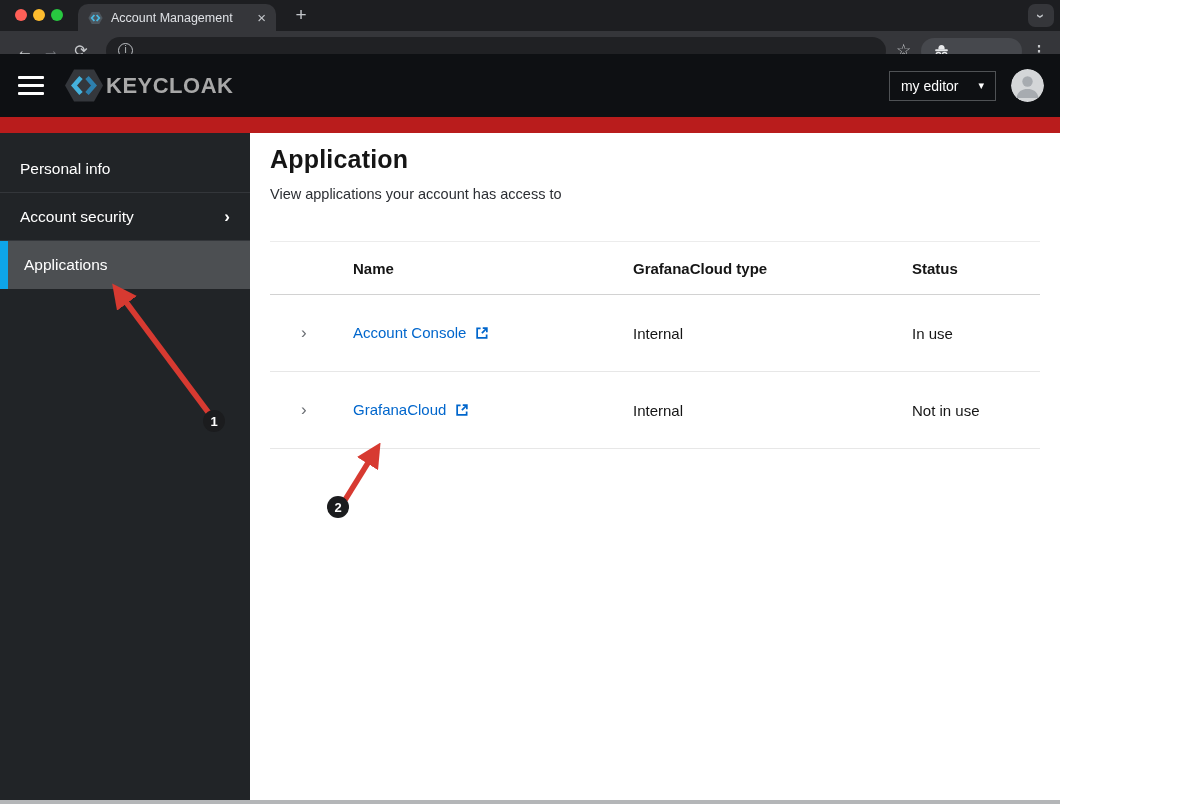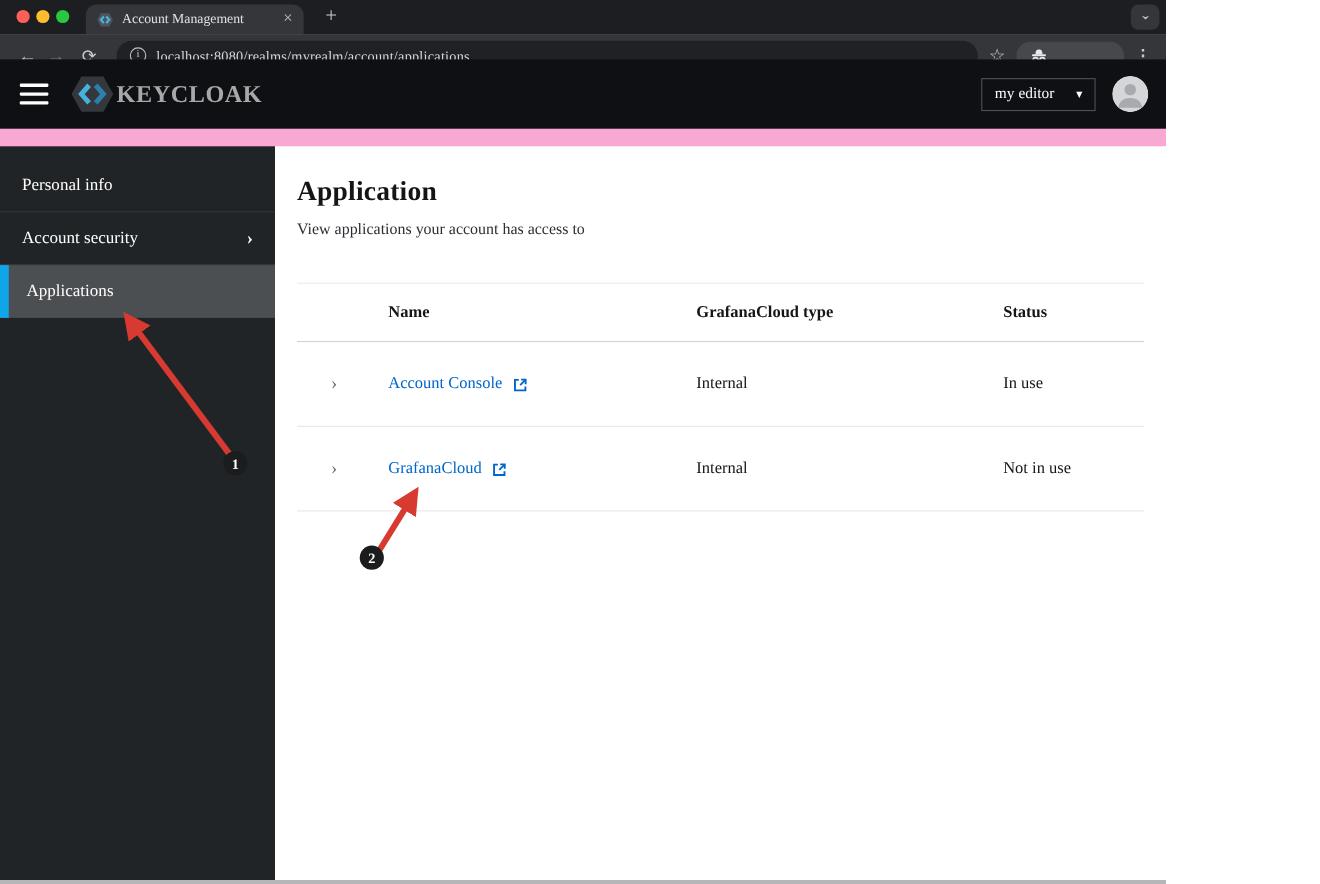--- a/index.html
+++ b/index.html
@@ -1,18 +1,18 @@
 <!DOCTYPE html>
 <html><head>
 <meta charset="utf-8">
 <style>
   * { margin:0; padding:0; box-sizing:border-box; }
   html,body { width:1200px; height:804px; }
   body { font-family:"Liberation Sans", sans-serif; background:#fff; }
-  .window { position:relative; width:1060px; height:804px; overflow:hidden; background:#f9a8d4;font-family:Liberation Serif, serif; }
+  .window { position:relative; width:1060px; height:804px; overflow:hidden; background:#b91c1c; }
 
   
   .tabstrip { position:absolute; top:0; left:0; right:0; height:31px; background:#1d1e21; }
   .traffic { position:absolute; top:9px; width:12px; height:12px; border-radius:50%; }
   .tl-red { left:15px; background:#ff5f57; }
   .tl-yellow { left:33px; background:#febc2e; }
   .tl-green { left:51px; background:#28c840; }
   .tab { position:absolute; left:78px; top:4px; width:198px; height:27px; background:#35363a;
          border-radius:10px 10px 0 0; display:flex; align-items:center; padding:0 10px; gap:8px; }
   .tab-title { flex:1; font-size:12.5px; color:#dfe1e5; white-space:nowrap; overflow:hidden; }
@@ -54,21 +54,21 @@
   .avatar { width:33px; height:33px; border-radius:50%; overflow:hidden; }
 
   
   .app-body { position:absolute; top:133px; left:0; right:0; bottom:0; display:flex; }
   .sidebar { width:250px; background:#212427; padding-top:12px; flex:0 0 auto; }
   .side-item { height:48px; display:flex; align-items:center; padding:0 20px; color:#fff;
                font-size:15.5px; border-bottom:1px solid #33363a; }
   .side-item .chev { margin-left:auto; font-size:17px; font-weight:bold; color:#fff; }
   .side-item.selected { background:#4c4f52; border-left:8px solid #0ea5e9; padding-left:16px; border-bottom:none; }
 
-  .main { flex:1; background:#fff; padding:28px 20px 0 20px; position:relative; }
+  .main { flex:1; background:#fff; padding:12px 20px 0 20px; position:relative; }
   .page-title { font-size:25px; font-weight:600; color:#151515; letter-spacing:0.2px; }
   .page-sub { margin-top:12px; font-size:14.5px; color:#2b2e33; }
 
   .table { margin-top:39px; border-top:1px solid #ececec; }
   .t-head, .t-row { display:grid; grid-template-columns:83px 280px 279px 1fr; align-items:center; }
   .t-head { height:53px; border-bottom:1px solid #d2d2d2; }
   .t-head .th { font-size:15px; font-weight:bold; color:#151515; }
   .t-row { height:77px; border-bottom:1px solid #e7e7e7; }
   .row-chev { padding-left:31px; color:#6a6e73; font-size:17px; }
   .app-link { display:inline-flex; align-items:center; gap:9px; color:#0066cc; font-size:15px;
@@ -104,21 +104,20 @@
       <span>›</span>
     </div>
   </div>
 
   <div class="navbar">
     <span class="nav-btn">←</span>
     <span class="nav-btn disabled">→</span>
     <span class="nav-btn reload">⟳</span>
     <div class="urlbar">
       <i class="info-ic">i</i>
-      <span class="url-text">localhost:8080/realms/myrealm/account/applications</span>
     </div>
     <span class="star">☆</span>
     <div class="incog">
       <svg width="17" height="15" viewBox="0 0 16 14">
         <path d="M5,6 C5,2.8 6,1.8 8,1.8 C10,1.8 11,2.8 11,6 Z" fill="#e8e9eb"></path>
         <rect x="2" y="5.8" width="12" height="1.8" rx="0.9" fill="#e8e9eb"></rect>
         <circle cx="5.1" cy="10.9" r="2.1" fill="none" stroke="#e8e9eb" stroke-width="1.4"></circle>
         <circle cx="10.9" cy="10.9" r="2.1" fill="none" stroke="#e8e9eb" stroke-width="1.4"></circle>
         <path d="M7.1,10.9 h1.8" stroke="#e8e9eb" stroke-width="1.2"></path>
       </svg>

